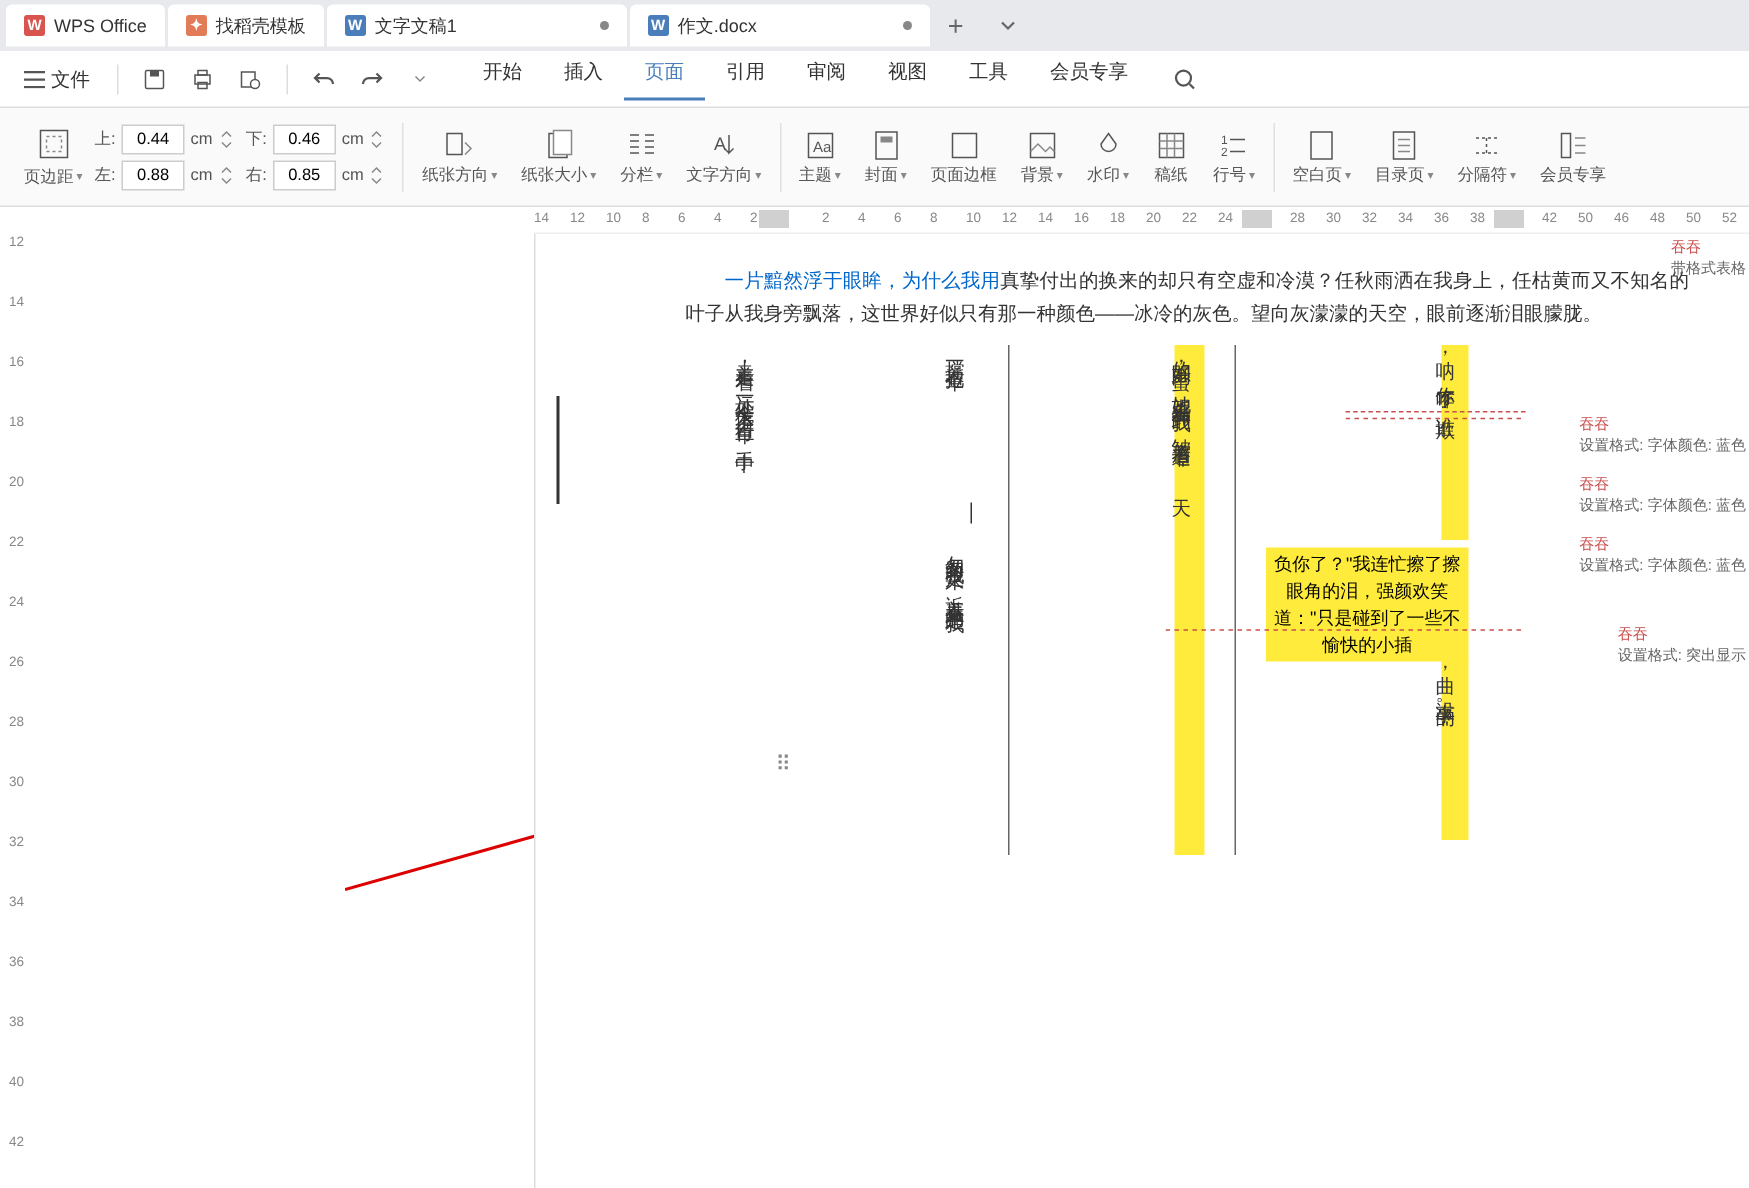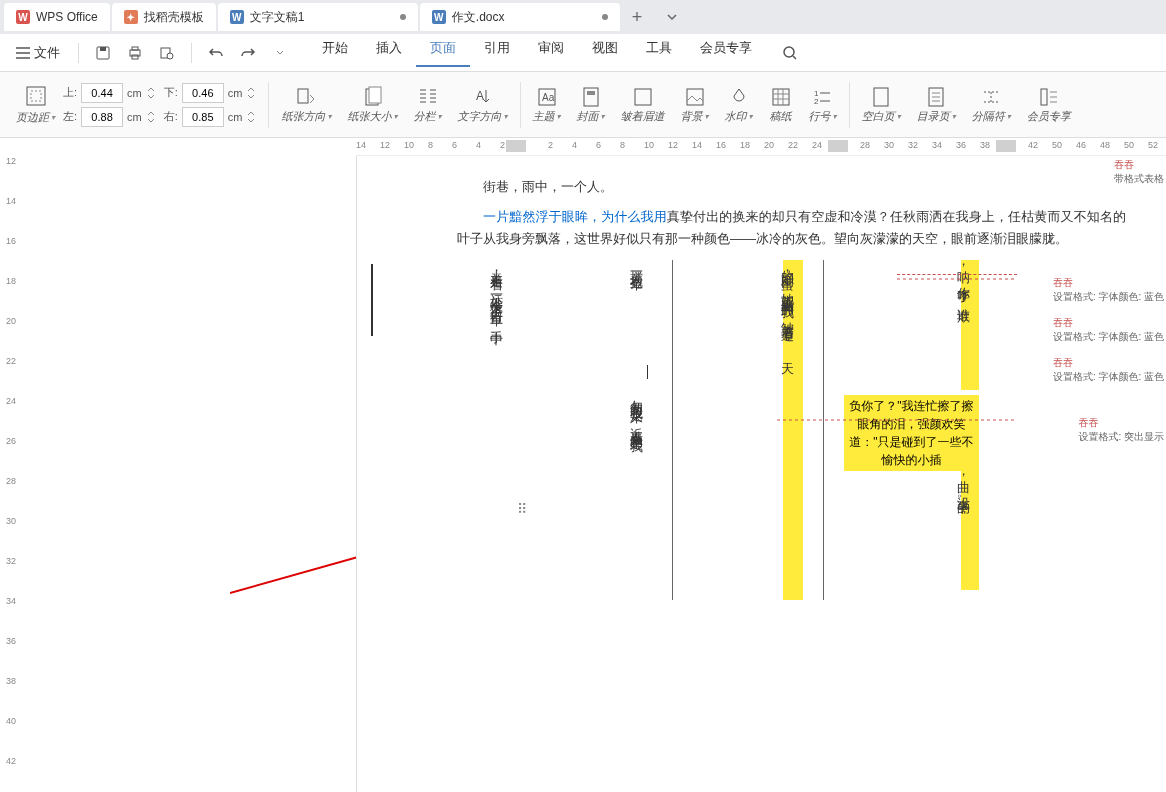--- a/index.html
+++ b/index.html
@@ -22,21 +22,21 @@
 .divider-v { width: 1px; height: 20px; background: #ddd; margin: 0 6px; }
 .menu-tabs { display: flex; margin-left: 14px; }
 .menu-tab { padding: 0 14px; font-size: 13px; color: #333; cursor: pointer; }
 .menu-tab.active { color: #4a7ebb; border-bottom: 2px solid #4a7ebb; }
 
 .toolbar { height: 66px; display: flex; align-items: center; padding: 4px 8px; border-bottom: 1px solid #ddd; background: #fafafa; }
 .tool-group { display: flex; flex-direction: column; align-items: center; justify-content: center; padding: 0 8px; height: 100%; }
 .tool-group.margins { flex-direction: row; gap: 8px; }
 .tool-col { display: flex; flex-direction: column; align-items: center; gap: 2px; }
 .tool-icon { width: 24px; height: 24px; color: #555; display: flex; align-items: center; justify-content: center; }
-.tool-label { font-size: 11px; color: #555; display: flex; align-items: center; gap: 2px; font-style: italic; }
+.tool-label { font-size: 11px; color: #555; display: flex; align-items: center; gap: 2px; }
 .dropdown-arrow { font-size: 8px; color: #888; }
 .margin-inputs { display: flex; flex-direction: column; gap: 4px; }
 .margin-row { display: flex; align-items: center; gap: 4px; font-size: 11px; color: #555; }
 .margin-input { width: 42px; height: 20px; border: 1px solid #ccc; font-size: 11px; text-align: center; }
 .tool-sep { width: 1px; height: 46px; background: #e0e0e0; margin: 0 4px; }
 
 .ruler-area { display: flex; height: 654px; }
 .ruler-v { width: 356px; position: relative; background: #fff; }
 .ruler-v-ticks { position: absolute; left: 4px; top: 0; width: 20px; font-size: 9px; color: #888; }
 .ruler-v-tick { position: absolute; left: 0; width: 14px; text-align: center; }
@@ -287,21 +287,21 @@
         <span class="dropdown-arrow">▾</span>
       </div>
   </div>
   <div class="tool-group">
     <div class="tool-icon">
         <svg width="22" height="22" viewBox="0 0 22 22">
           <rect x="3" y="3" width="16" height="16" stroke="#555" fill="none"></rect>
         </svg>
       </div>
     <div class="tool-label">
-        <span>皱着眉道</span>
+        <span>页面边框</span>
       </div>
   </div>
   <div class="tool-group">
     <div class="tool-icon">
         <svg width="22" height="22" viewBox="0 0 22 22">
           <rect x="3" y="3" width="16" height="16" stroke="#555" fill="none"></rect>
           <path d="M3 15l5-5 5 5 3-3 3 3" stroke="#888" fill="none"></path>
         </svg>
       </div>
     <div class="tool-label">
@@ -455,21 +455,20 @@
         <span class="ruler-h-tick" style="left: 744px;">48</span>
         <span class="ruler-h-tick" style="left: 768px;">50</span>
         <span class="ruler-h-tick" style="left: 792px;">52</span>
         <div class="ruler-h-shade" style="left: 150px; width: 20px;"></div>
         <div class="ruler-h-shade" style="left: 472px; width: 20px;"></div>
         <div class="ruler-h-shade" style="left: 640px; width: 20px;"></div>
       </div>
     <div class="page-canvas">
       <div class="cursor-mark" style="left:14px;top:108px"></div>
       <div class="page-content">
-        <div class="para indent">街巷，雨中，一个人。</div>
         <div class="para indent">
           <span class="blue-text">一片黯然浮于眼眸，为什么我用</span><span>真挚付出的换来的却只有空虚和冷漠？任秋雨洒在我身上，任枯黄而又不知名的叶子从我身旁飘落，这世界好似只有那一种颜色——冰冷的灰色。望向灰濛濛的天空，眼前逐渐泪眼朦胧。</span>
         </div>
 
         <div class="move-handle" style="left:160px;top:345px">⠿</div>
 
         <div class="columns-wrap">
           <div class="vcol" style="width:40px;margin-left: 15px">走着走着，远处一个人停下了自行车，手中</div>
           <div style="width:120px;position:relative">
             <div class="vcol" style="position:absolute;right:0;height:100px">撑着一把伞</div>

